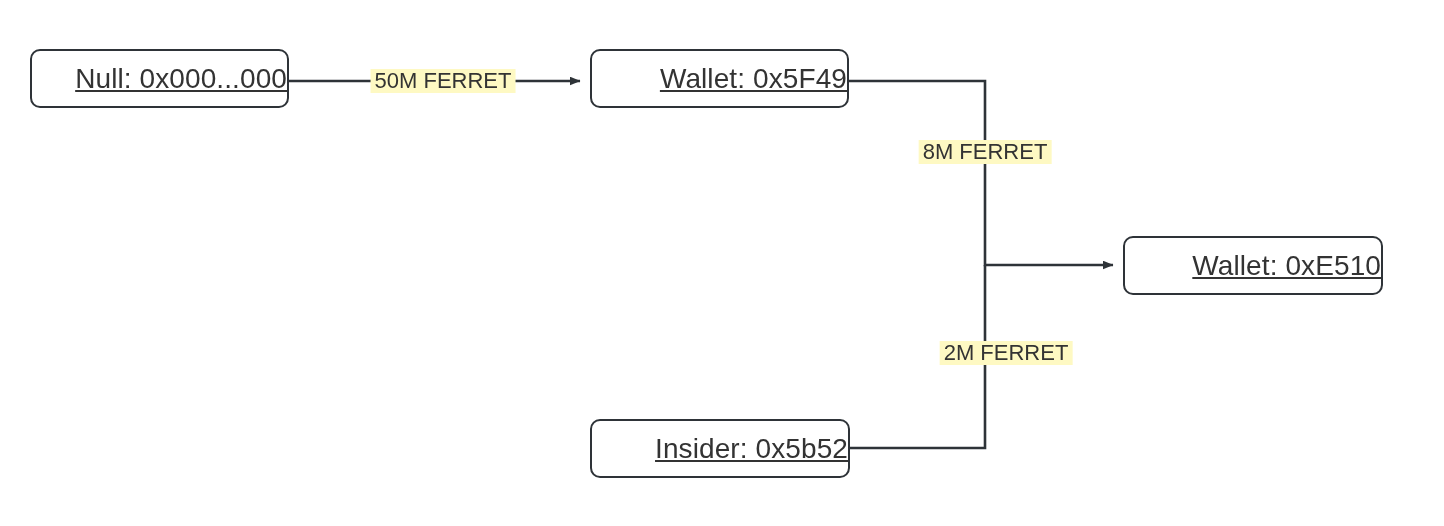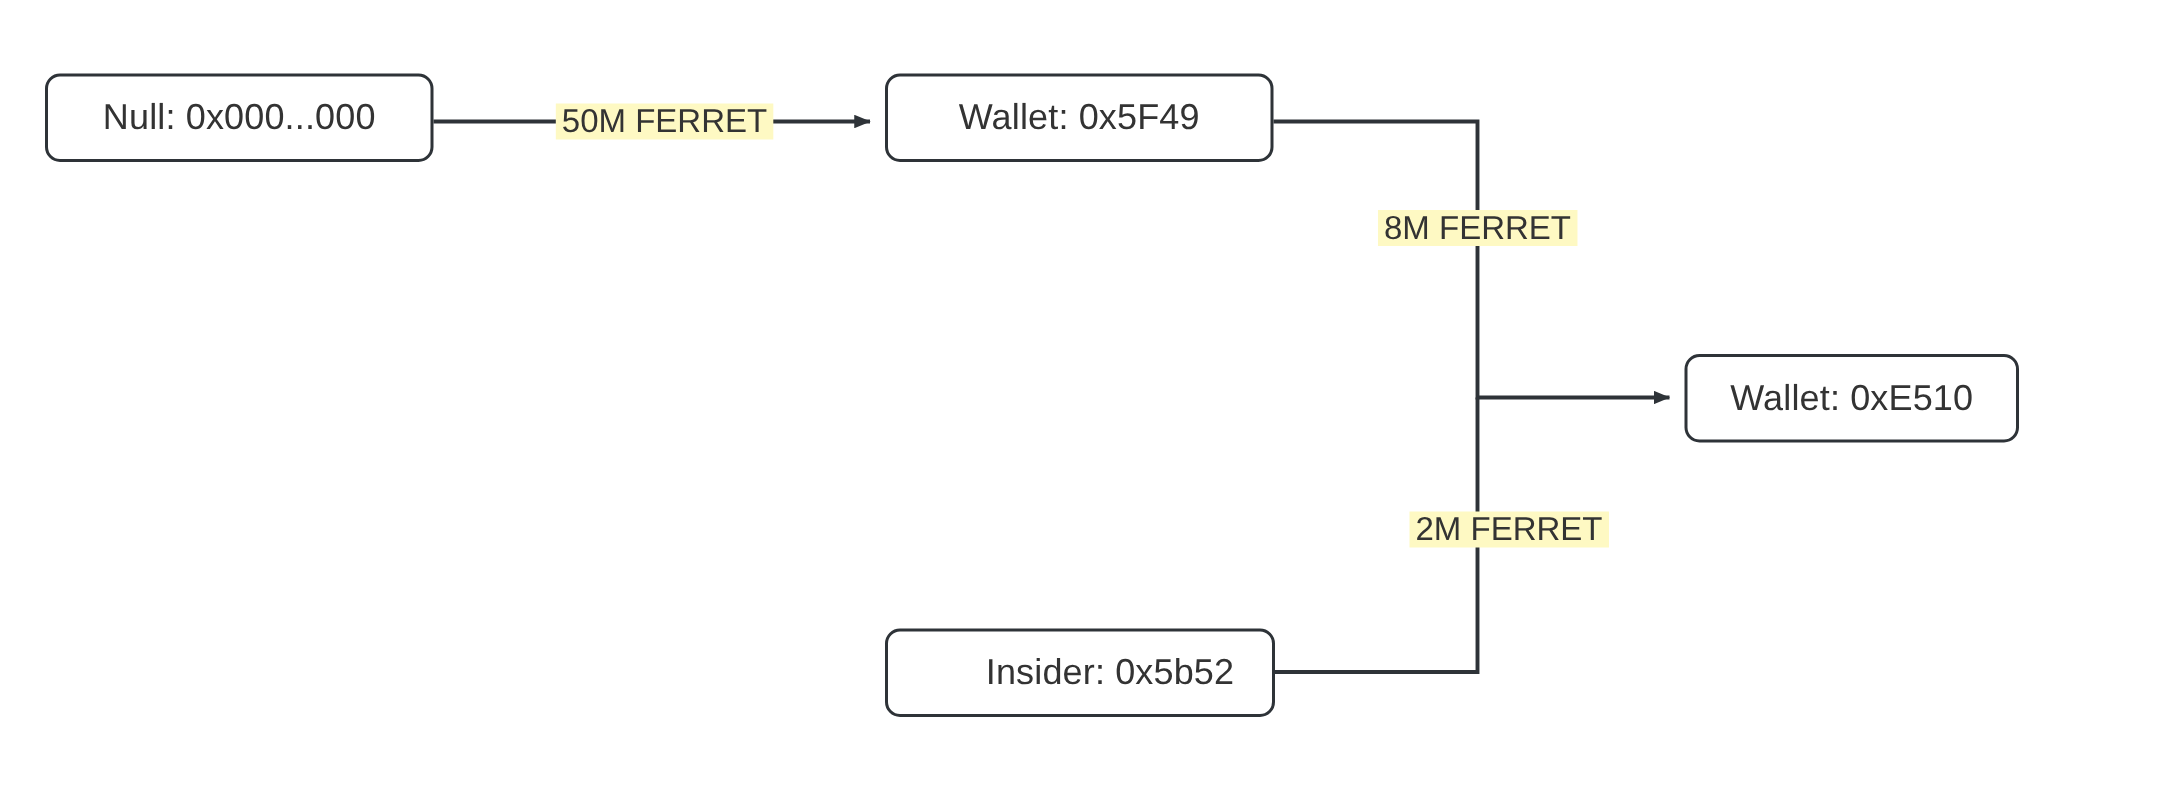--- a/index.html
+++ b/index.html
@@ -23,25 +23,26 @@
     height: 526px;
   }
   .node {
     position: absolute;
     box-sizing: border-box;
     background: #ffffff;
     border: 2px solid #2e3338;
     border-radius: 10px;
     display: flex;
     align-items: center;
-    justify-content: center;
+    justify-content: flex-end;
     color: #333333;
-    font-size: 24px;
+    font-size: 28px;
     letter-spacing: 0.1px;
     white-space: nowrap;
+    text-decoration: underline;
   }
   .edge-label {
     position: absolute;
     transform: translate(-50%, -50%);
     background: #fef9c3;
     color: #333333;
     font-size: 22px;
     line-height: 22px;
     padding: 1px 4px;
     white-space: nowrap;
@@ -65,21 +66,21 @@
       </g>
   </svg>
 
   <div id="nodes">
       <div class="node" style="left: 30px; top: 49px; width: 259px; height: 59px;">
         <span>Null: 0x000...000</span>
       </div>
       <div class="node" style="left: 590px; top: 49px; width: 259px; height: 59px;">
         <span>Wallet: 0x5F49</span>
       </div>
-      <div class="node" style="left: 1123px; top: 236px; width: 223px; height: 59px;">
+      <div class="node" style="left: 1123px; top: 236px; width: 260px; height: 59px;">
         <span>Wallet: 0xE510</span>
       </div>
       <div class="node" style="left: 590px; top: 419px; width: 260px; height: 59px; padding-left: 40px;">
         <span>Insider: 0x5b52</span>
       </div>
     </div>
   <div id="edge-labels">
       <div class="edge-label" style="left: 443px; top: 81px;">50M FERRET</div>
       <div class="edge-label" style="left: 985px; top: 152px;">8M FERRET</div>
       <div class="edge-label" style="left: 1006px; top: 353px;">2M FERRET</div>

